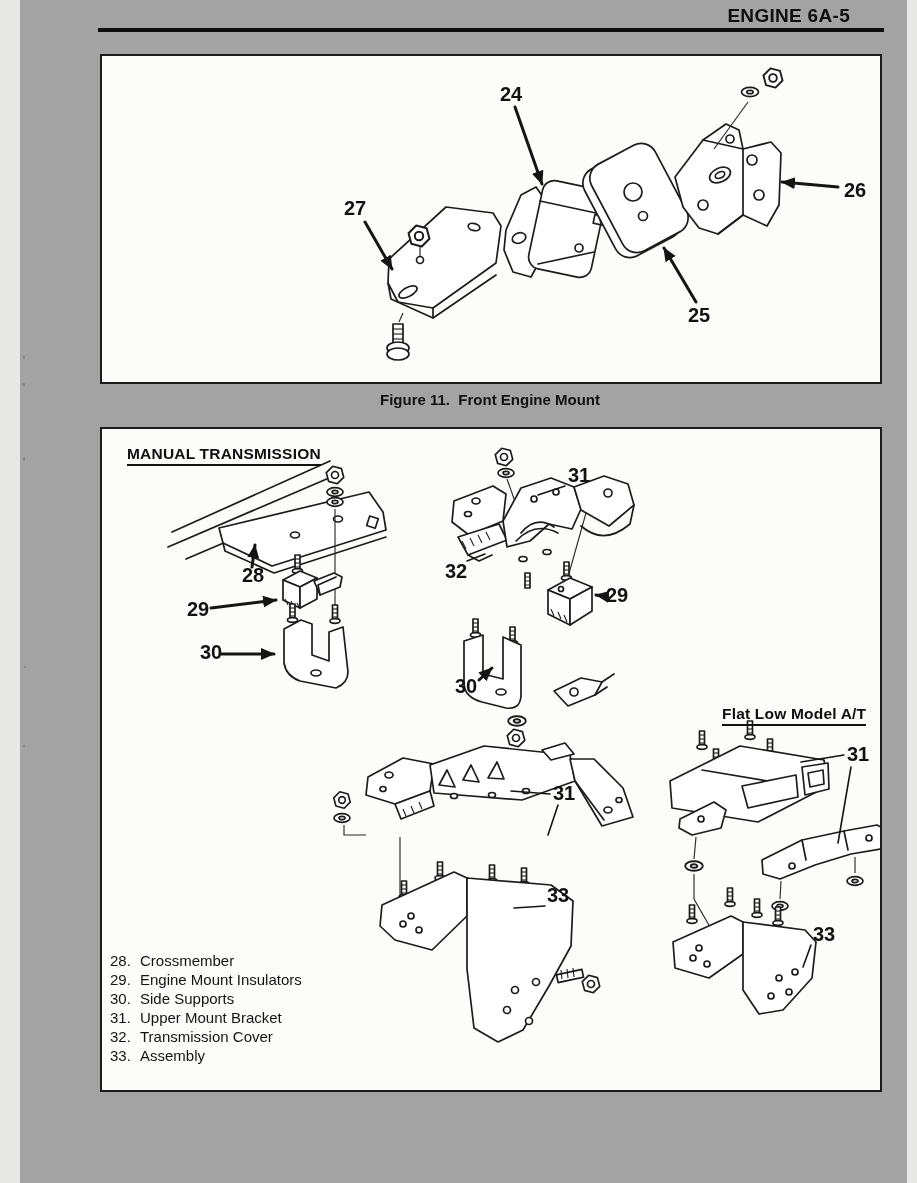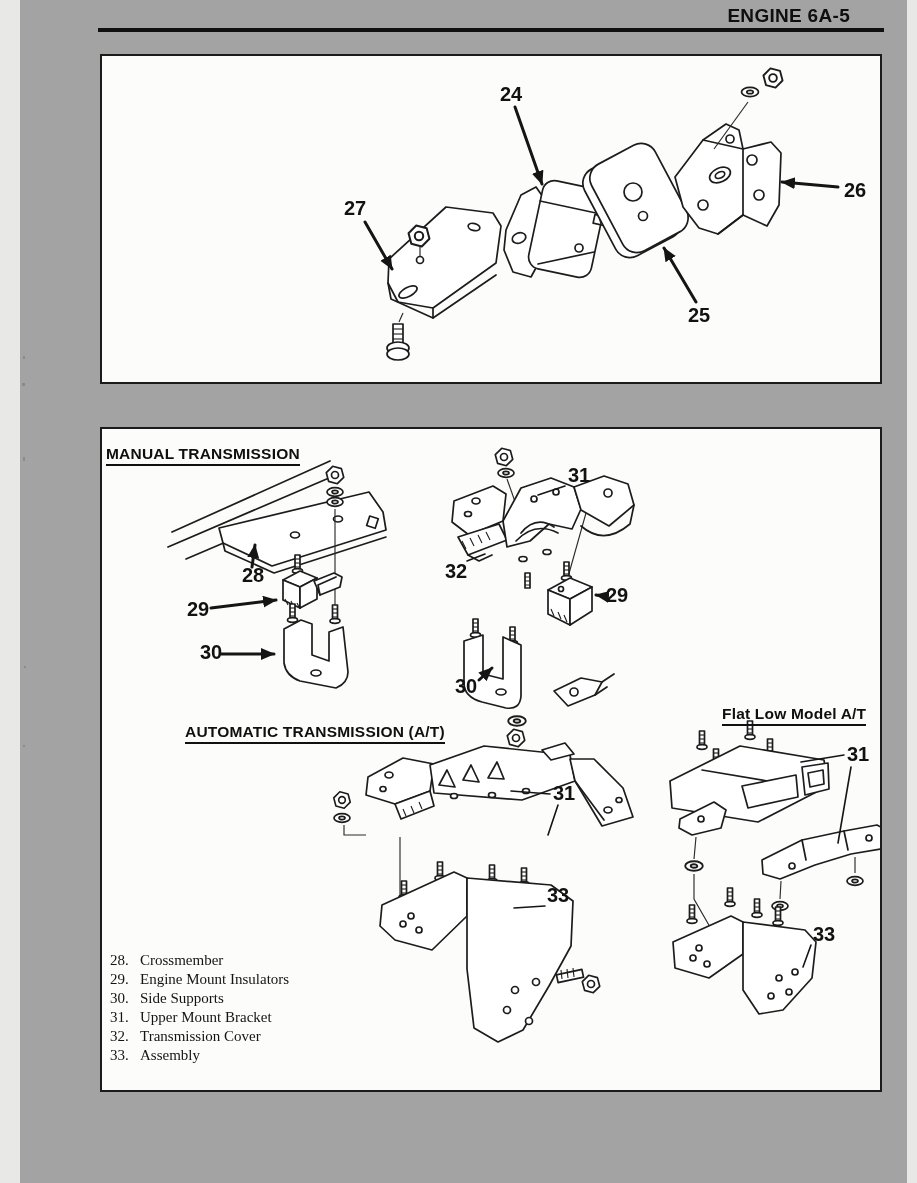--- a/index.html
+++ b/index.html
@@ -11,26 +11,26 @@
   .figure-box{position:absolute;left:80px;width:778px;border:2px solid #1b1b1b;background:#fcfcfa;}
   .fig11{top:54px;height:326px;}
   .fig12{top:427px;height:661px;}
   .figure-box svg{position:absolute;left:0;top:0;}
   .caption{position:absolute;left:80px;width:780px;text-align:center;font-size:15px;
         font-weight:bold;color:#111;white-space:pre;}
   .cap11{top:391px;}
   .cap12{top:1098px;}
   .subheading{position:absolute;font-size:15.5px;font-weight:bold;color:#0f0f0f;
         border-bottom:2.5px solid #111;padding-bottom:1px;letter-spacing:.2px;z-index:3;}
-  .h-manual{left:4px;top:16px;}
+  .h-manual{left:25px;top:16px;}
   .h-auto{left:83px;top:294px;}
   .h-flat{left:620px;top:276px;}
   .legend{position:absolute;z-index:3;font-size:15px;line-height:19px;color:#141414;}
   .legend11{left:10px;top:234px;}
-  .legend12{left:8px;top:522px;font-family:Liberation Serif, serif;}
+  .legend12{left:8px;top:522px;}
   .legend-row{display:flex;}
   .legend-num{width:30px;flex:none;}
   
   svg .f{fill:#fff;stroke:#1c1c1c;stroke-width:1.7;stroke-linejoin:round;}
   svg .n{fill:none;stroke:#1c1c1c;stroke-width:1.7;stroke-linejoin:round;stroke-linecap:round;}
   svg .h{fill:none;stroke:#1c1c1c;stroke-width:1.1;}
   svg .tn{fill:none;stroke:#2a2a2a;stroke-width:1.15;}
   svg .ld{fill:none;stroke:#151515;stroke-width:1.6;stroke-linecap:round;}
   svg .ar{fill:none;stroke:#151515;stroke-width:3;stroke-linecap:round;}
   svg text.co{font-family:"Liberation Sans",sans-serif;font-size:20px;font-weight:bold;
@@ -117,24 +117,24 @@
       <path class="ar" d="M413,51 L440,128" marker-end="url(#ah1)"></path>
       <text class="co" x="242" y="159">27</text>
       <path class="ar" d="M263,166 L290,213" marker-end="url(#ah1)"></path>
       <text class="co" x="742" y="141">26</text>
       <path class="ar" d="M736,131 L680,126" marker-end="url(#ah1)"></path>
       <text class="co" x="586" y="266">25</text>
       <path class="ar" d="M594,246 L562,192" marker-end="url(#ah1)"></path>
     </svg>
 
   </div>
+  <div class="caption cap11">Figure 11.  Front Engine Mount</div>
 
   <div class="figure-box fig12">
     <div class="subheading h-manual">MANUAL TRANSMISSION</div>
-    <div class="subheading h-auto">AUTOMATIC TRANSMISSION (A/T)</div>
     <div class="subheading h-flat">Flat Low Model A/T</div>
 
     <svg width="778" height="661" viewBox="0 0 778 661">
       <defs>
         <marker id="ah2" markerUnits="userSpaceOnUse" markerWidth="15" markerHeight="13" refX="13" refY="6" orient="auto">
           <path d="M0,0 L14,6 L0,12 Z" fill="#141414" stroke="none"></path>
         </marker>
         <g id="s2">
             <rect class="f" x="-2.5" y="-16" width="5" height="16"></rect>
             <line class="h" x1="-2.5" y1="-12" x2="2.5" y2="-12"></line>

